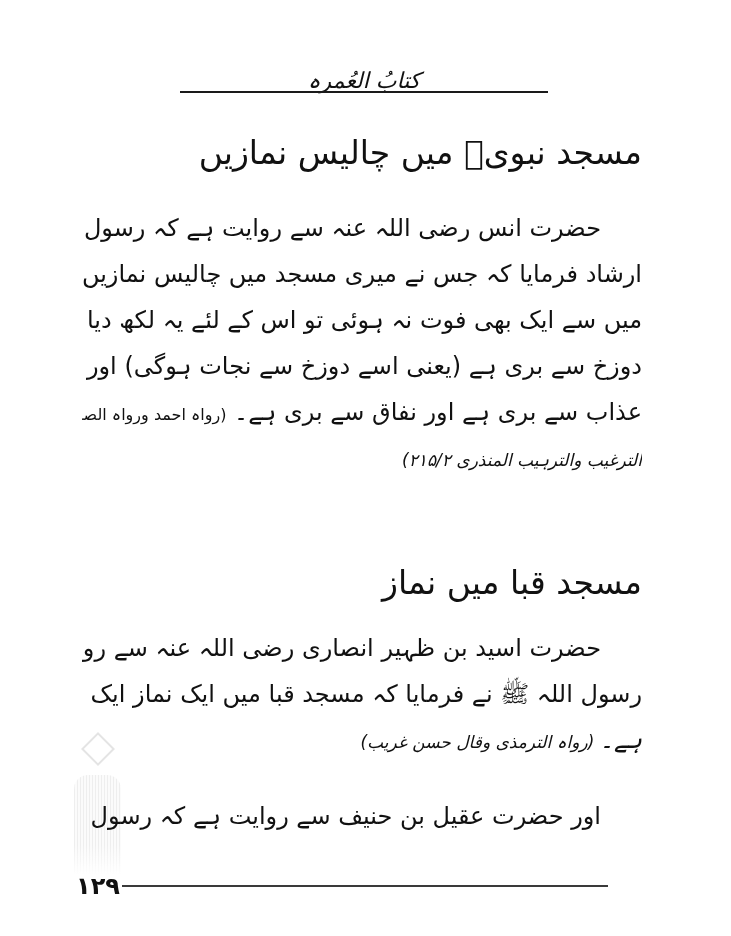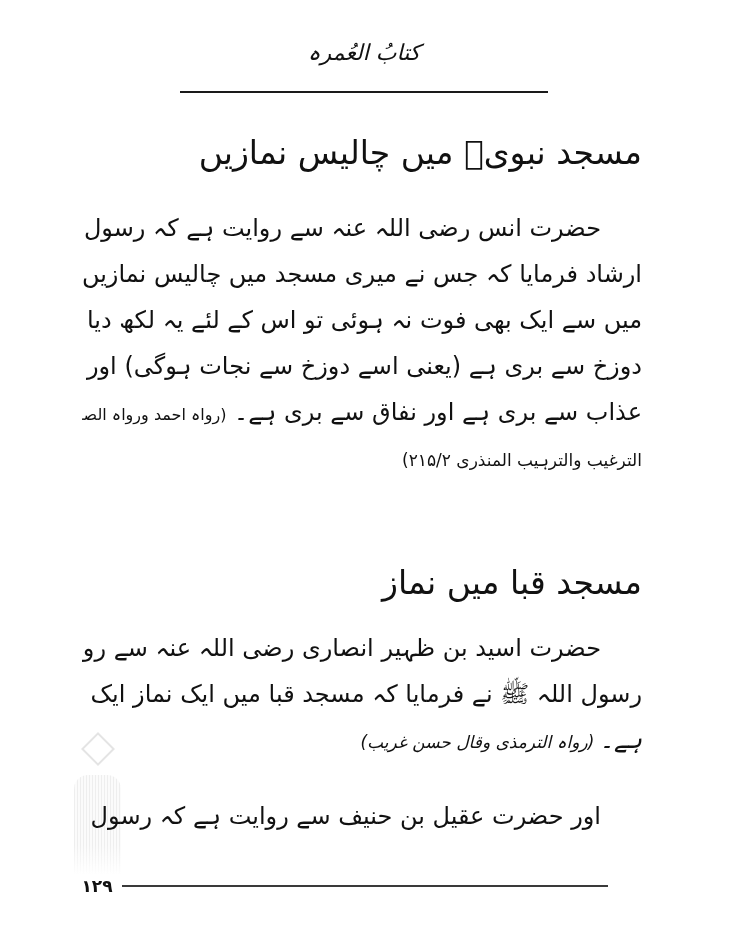--- a/index.html
+++ b/index.html
@@ -17,21 +17,21 @@
     }
     .page {
       position: absolute;
       left: 0; top: 0;
       width: 731px; height: 936px;
       background: #ffffff;
     }
     .running-head {
       position: absolute;
       left: 180px;
-      top: 36px;
+      top: 64px;
       width: 368px;
       text-align: center;
       direction: rtl;
       font-size: 22px;
       line-height: 34px;
       font-style: italic;
     }
     .head-rule {
       position: absolute;
       left: 180px;
@@ -77,21 +77,21 @@
       width: 486px;
       height: 2px;
       background: #3a3a3a;
     }
     .page-number {
       position: absolute;
       left: 76px;
       top: 870px;
       width: 42px;
       text-align: center;
-      font-size: 17px;
+      font-size: 24px;
       font-weight: bold;
       line-height: 32px;
     }
     .watermark-diamond {
       position: absolute;
       left: 86px;
       top: 737px;
       width: 20px;
       height: 20px;
       border: 2px solid #e4e4e4;
@@ -126,21 +126,21 @@
   <div class="heading heading-1">مسجد نبویؐ میں چالیس نمازیں</div>
 
   <div class="line indent" style="top:205px;">حضرت انس رضی اللہ عنہ سے روایت ہے کہ رسول اللہ ﷺ نے</div>
   <div class="line" style="top:251px;">ارشاد فرمایا کہ جس نے میری مسجد میں چالیس نمازیں پڑھیں جن</div>
   <div class="line" style="top:297px;">میں سے ایک بھی فوت نہ ہوئی تو اس کے لئے یہ لکھ دیا جائے گا کہ وہ</div>
   <div class="line" style="top:343px;">دوزخ سے بری ہے (یعنی اسے دوزخ سے نجات ہوگی) اور یہ</div>
   <div class="line" style="top:389px; text-align-last:justify;">
     <span>عذاب سے بری ہے اور نفاق سے بری ہے۔</span>
     <span class="small-inline">(رواہ احمد ورواہ الصحیح کذا فی</span>
   </div>
-  <div class="line ref" style="top:437px;">الترغیب والترہیب المنذری ۲۱۵/۲)</div>
+  <div class="line ref" style="top:437px;font-style:italic;">الترغیب والترہیب المنذری ۲۱۵/۲)</div>
 
   <div class="heading heading-2">مسجد قبا میں نماز</div>
 
   <div class="line indent" style="top:625px;">حضرت اسید بن ظہیر انصاری رضی اللہ عنہ سے روایت ہے کہ</div>
   <div class="line" style="top:671px;">رسول اللہ ﷺ نے فرمایا کہ مسجد قبا میں ایک نماز ایک عمرہ کے برابر</div>
   <div class="line ref" style="top:717px;font-style:italic;">
     <span style="font-size:24px;">ہے۔</span>
     <span>(رواہ الترمذی وقال حسن غریب)</span>
   </div>
 

